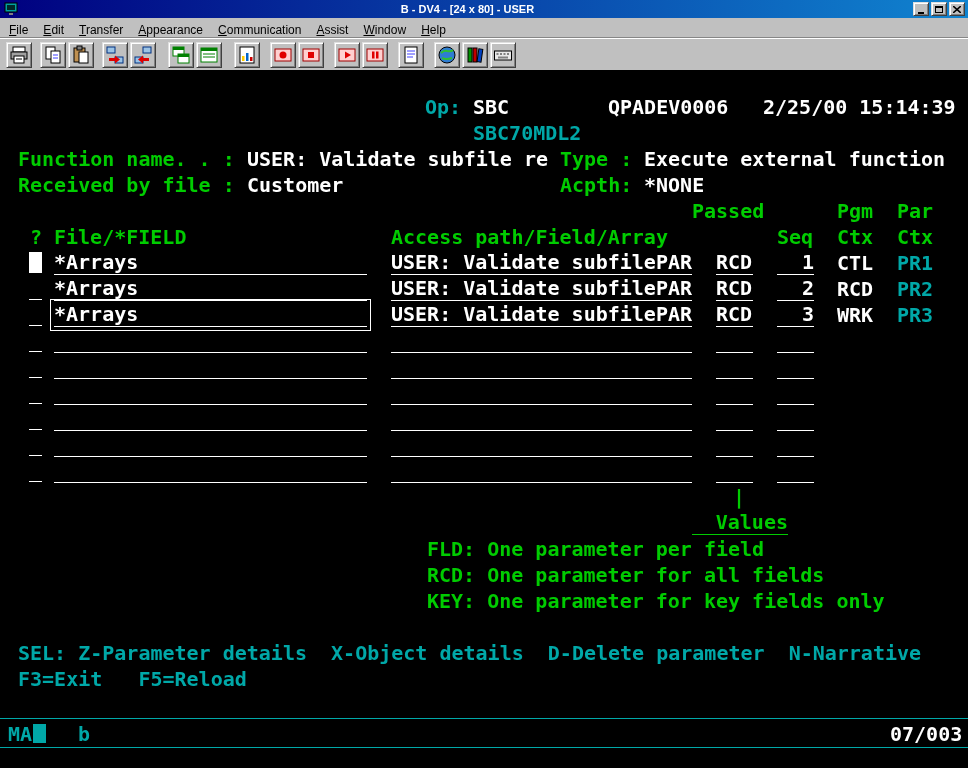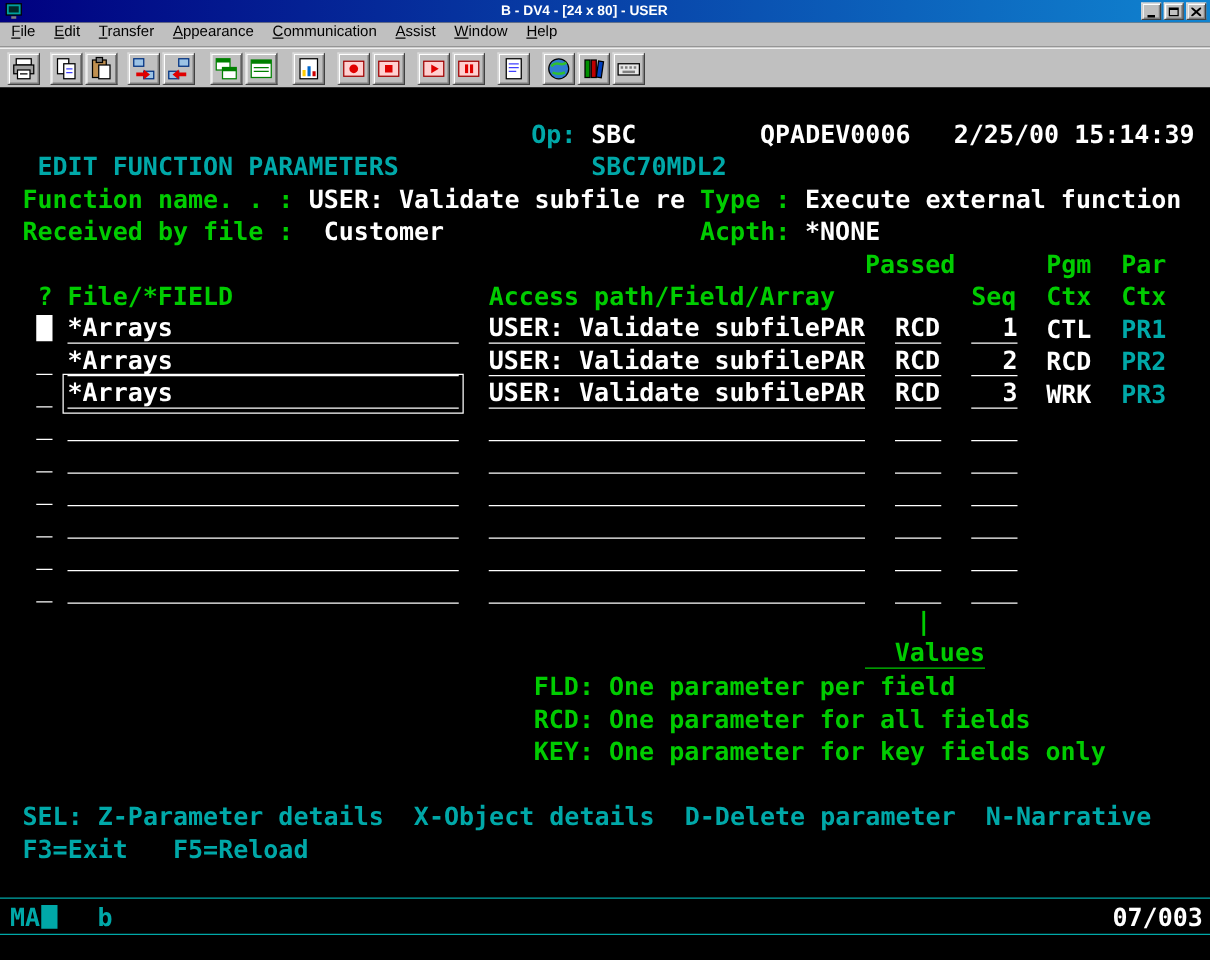--- a/index.html
+++ b/index.html
@@ -20,21 +20,21 @@
     border:1px solid; border-color:#dfdfdf #404040 #404040 #dfdfdf;
     box-shadow: inset 1px 1px #fff, inset -1px -1px #808080;
     display:flex; align-items:center; justify-content:center;
   }
   .glyph-min { width:6px; height:2px; background:#000; margin-top:7px; }
   .glyph-max { width:8px; height:7px; border:1px solid #000; border-top-width:2px; }
 
   .menubar {
     position:absolute; top:18px; left:0; width:968px; height:20px;
     background:var(--chrome,#c0c0c0); color:#000;
-    display:flex; align-items:flex-start; gap:15px; padding-left:9px;
+    display:flex; align-items:flex-end; gap:15px; padding-left:9px;
     font-size:12px; border-bottom:1px solid #868686;
   }
   .menu-item { display:inline-block; cursor:default; }
   .menu-item::first-letter { text-decoration:underline; }
 
   .toolbar {
     position:absolute; top:38px; left:0; width:968px; height:32px;
     background:var(--chrome,#c0c0c0); border-top:1px solid #fff;
     display:flex; align-items:center; padding-left:6px;
   }
@@ -240,34 +240,33 @@
 <div class="terminal">
 
   <div class="trow" style="top:24px">
     <span class="seg teal" style="left:425px">Op:</span>
     <span class="seg white" style="left:473px">SBC</span>
     <span class="seg white" style="left:608px">QPADEV0006</span>
     <span class="seg white" style="left:763px">2/25/00 15:14:39</span>
   </div>
 
   <div class="trow" style="top:50px">
-    <span class="seg teal" style="left:30px">EDIT FUNCTION PARAMETERS</span>
     <span class="seg teal" style="left:473px">SBC70MDL2</span>
   </div>
 
   <div class="trow" style="top:76px">
     <span class="seg green" style="left:18px">Function name. . :</span>
     <span class="seg white" style="left:247px">USER: Validate subfile re</span>
     <span class="seg green" style="left:560px">Type :</span>
     <span class="seg white" style="left:644px">Execute external function</span>
   </div>
 
   <div class="trow" style="top:102px">
     <span class="seg green" style="left:18px">Received by file :</span>
-    <span class="seg white" style="left:259px">Customer</span>
+    <span class="seg white" style="left:247px">Customer</span>
     <span class="seg green" style="left:560px">Acpth:</span>
     <span class="seg white" style="left:644px">*NONE</span>
   </div>
 
   <div class="trow" style="top:128px">
     <span class="seg green" style="left:692px">Passed</span>
     <span class="seg green" style="left:837px">Pgm</span>
     <span class="seg green" style="left:897px">Par</span>
   </div>
 

